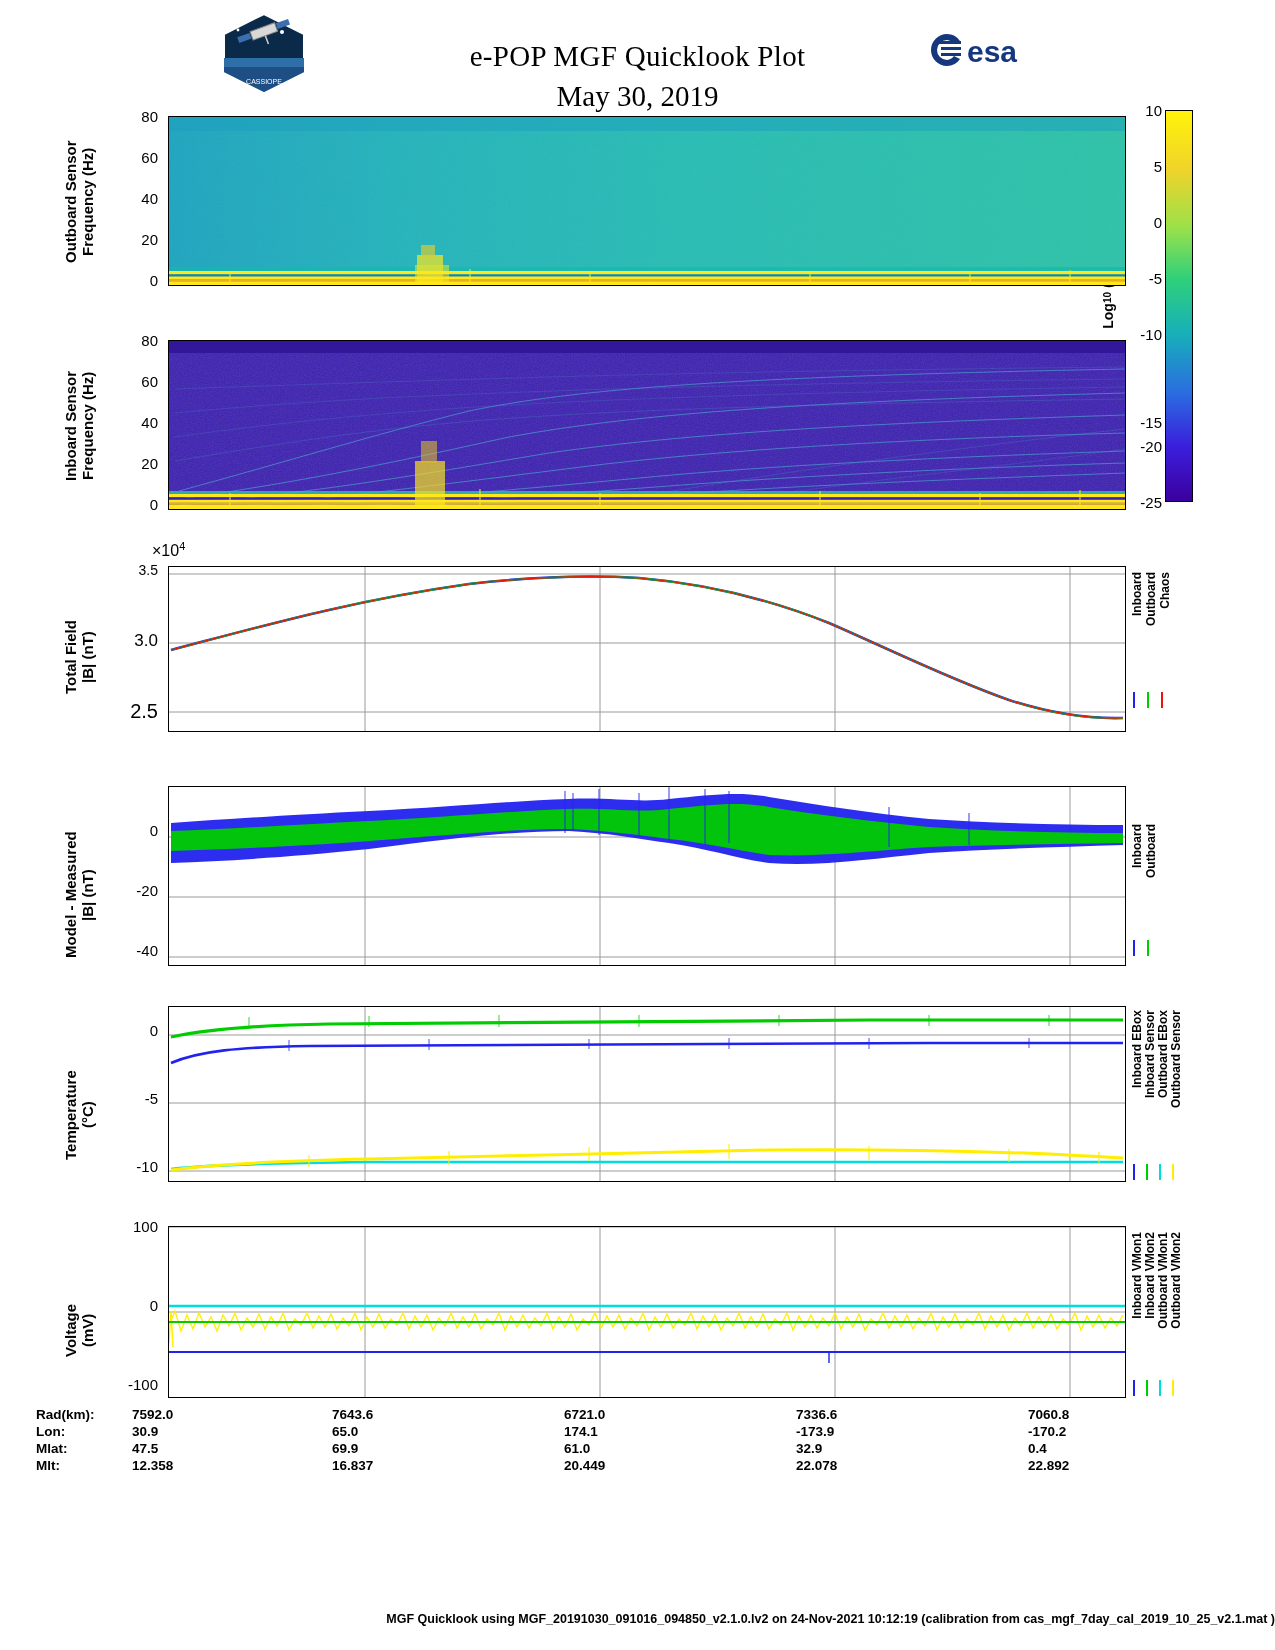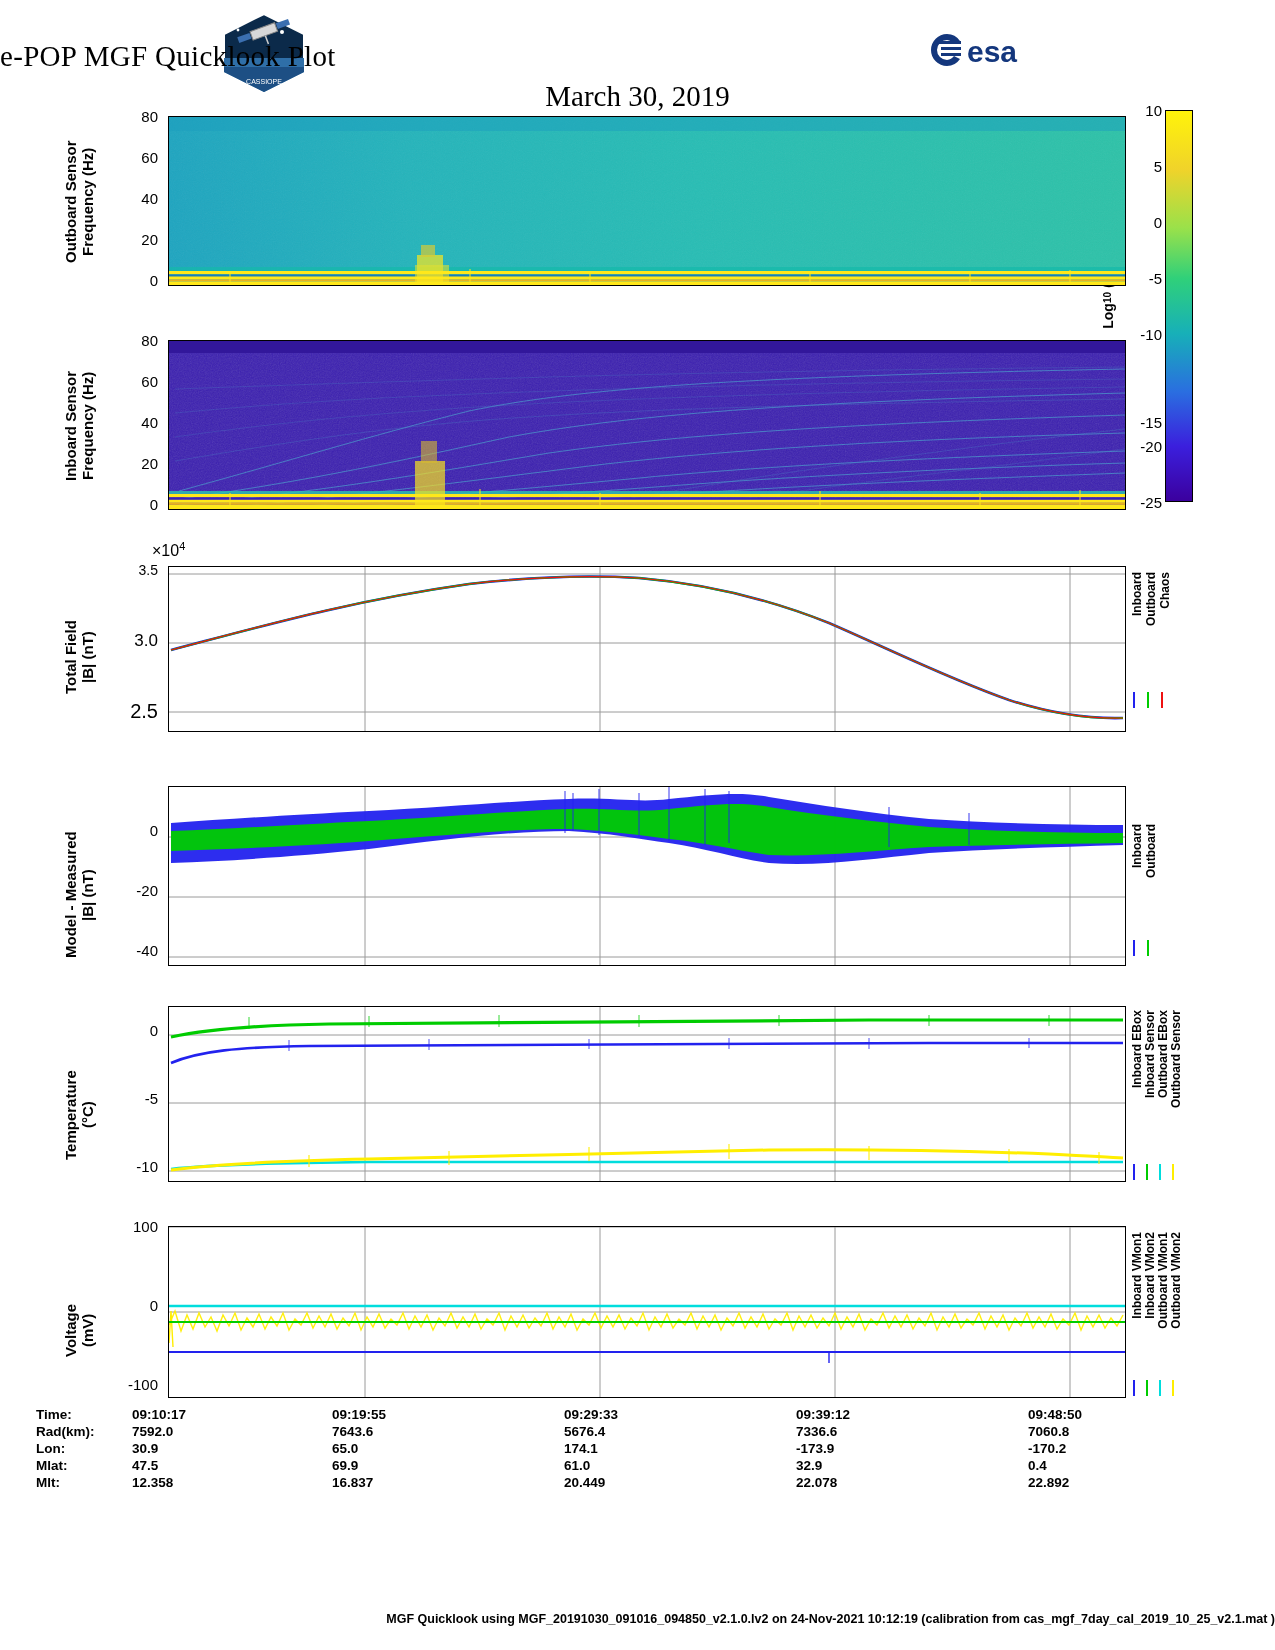--- a/index.html
+++ b/index.html
@@ -1,18 +1,18 @@
 <!DOCTYPE html>
 <html><head>
 <meta charset="utf-8">
 <style>
   html,body{margin:0;padding:0;background:#ffffff;}
   body{width:1275px;height:1650px;position:relative;font-family:"Liberation Serif",serif;color:#000;}
   .abs{position:absolute;}
-  .title{font-family:"Liberation Serif",serif;font-size:29px;width:100%;top:40px;letter-spacing:.3px;}
+  .title{font-family:"Liberation Serif",serif;font-size:29px;text-align:center;width:100%;top:40px;letter-spacing:.3px;}
   .title2{font-family:"Liberation Serif",serif;font-size:29px;text-align:center;width:100%;top:80px;}
   .logo-sat{left:218px;top:12px;width:92px;height:82px;}
   .esa{left:925px;top:28px;width:120px;height:42px;}
   .ylabel{font-family:"Liberation Sans",sans-serif;font-weight:bold;font-size:15px;
     writing-mode:vertical-rl;transform:rotate(180deg);text-align:center;}
   .axis-box{border:1.4px solid #000;box-sizing:border-box;background:#fff;overflow:hidden;position:absolute;}
   .tick-lab{font-family:"Liberation Sans",sans-serif;font-size:15px;text-align:right;position:absolute;}
   .legend-lab{font-family:"Liberation Sans",sans-serif;font-weight:bold;font-size:12px;
      writing-mode:vertical-rl;position:absolute;white-space:nowrap;}
   .footer{font-family:"Liberation Sans",sans-serif;font-weight:bold;font-size:12.5px;}
@@ -34,21 +34,21 @@
       <rect x="27" y="7" width="13" height="6" fill="#3b6fb0"></rect>
       <line x1="13" y1="15" x2="13" y2="24" stroke="#ccc" stroke-width="1.5"></line>
     </g>
     <circle cx="64" cy="20" r="2" fill="#fff"></circle>
     <circle cx="20" cy="18" r="1.4" fill="#fff"></circle>
     <text x="46" y="72" font-size="7" fill="#ffffff" text-anchor="middle" font-family="Liberation Sans, sans-serif">CASSIOPE</text>
   </svg>
 </div>
 
 <div class="abs title">e-POP MGF Quicklook Plot</div>
-<div class="abs title2">March 30, 2019</div>
+<div class="abs title2">May 30, 2019</div>
 
 <div class="abs esa">
   <svg width="120" height="44" viewBox="0 0 120 44">
     <g fill="#14377d">
       <path d="M6,22 a16,16 0 0 1 16,-16 a16,16 0 0 1 13,7 l-6,3 a10,10 0 0 0 -7,-4 a10,10 0 0 0 0,20 a10,10 0 0 0 7,-4 l6,3 a16,16 0 0 1 -13,7 a16,16 0 0 1 -16,-16 z"></path>
       <path d="M14,13 l22,0 l0,3 l-22,0 z"></path>
       <path d="M16,19 l20,0 l0,3 l-20,0 z"></path>
       <path d="M16,25 l20,0 l0,3 l-20,0 z"></path>
       <text x="42" y="34" font-size="30" font-weight="bold" font-family="Liberation Sans, sans-serif">esa</text>
     </g>
@@ -390,32 +390,24 @@
     <colgroup>
         <col style="width:96px">
         <col style="width:200px">
         <col style="width:232px">
         <col style="width:232px">
         <col style="width:232px">
         <col style="width:128px">
       </colgroup>
     <tbody>
       <tr>
-        <td>Time:</td>
-        <td>09:10:17</td>
-        <td>09:19:55</td>
-        <td>09:29:33</td>
-        <td>09:39:12</td>
-        <td>09:48:50</td>
-      </tr>
-      <tr>
         <td>Rad(km):</td>
         <td>7592.0</td>
         <td>7643.6</td>
-        <td>5676.4</td>
+        <td>6721.0</td>
         <td>7336.6</td>
         <td>7060.8</td>
       </tr>
       <tr>
         <td>Lon:</td>
         <td>30.9</td>
         <td>65.0</td>
         <td>174.1</td>
         <td>-173.9</td>
         <td>-170.2</td>

